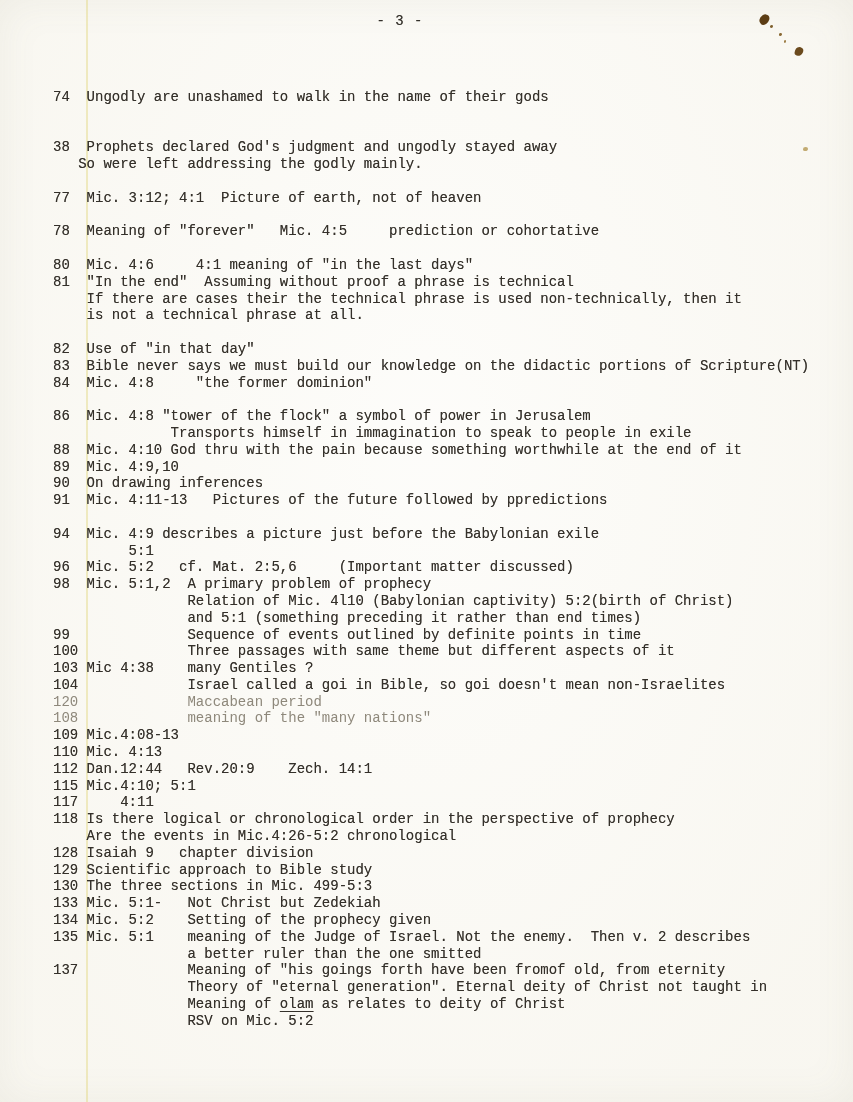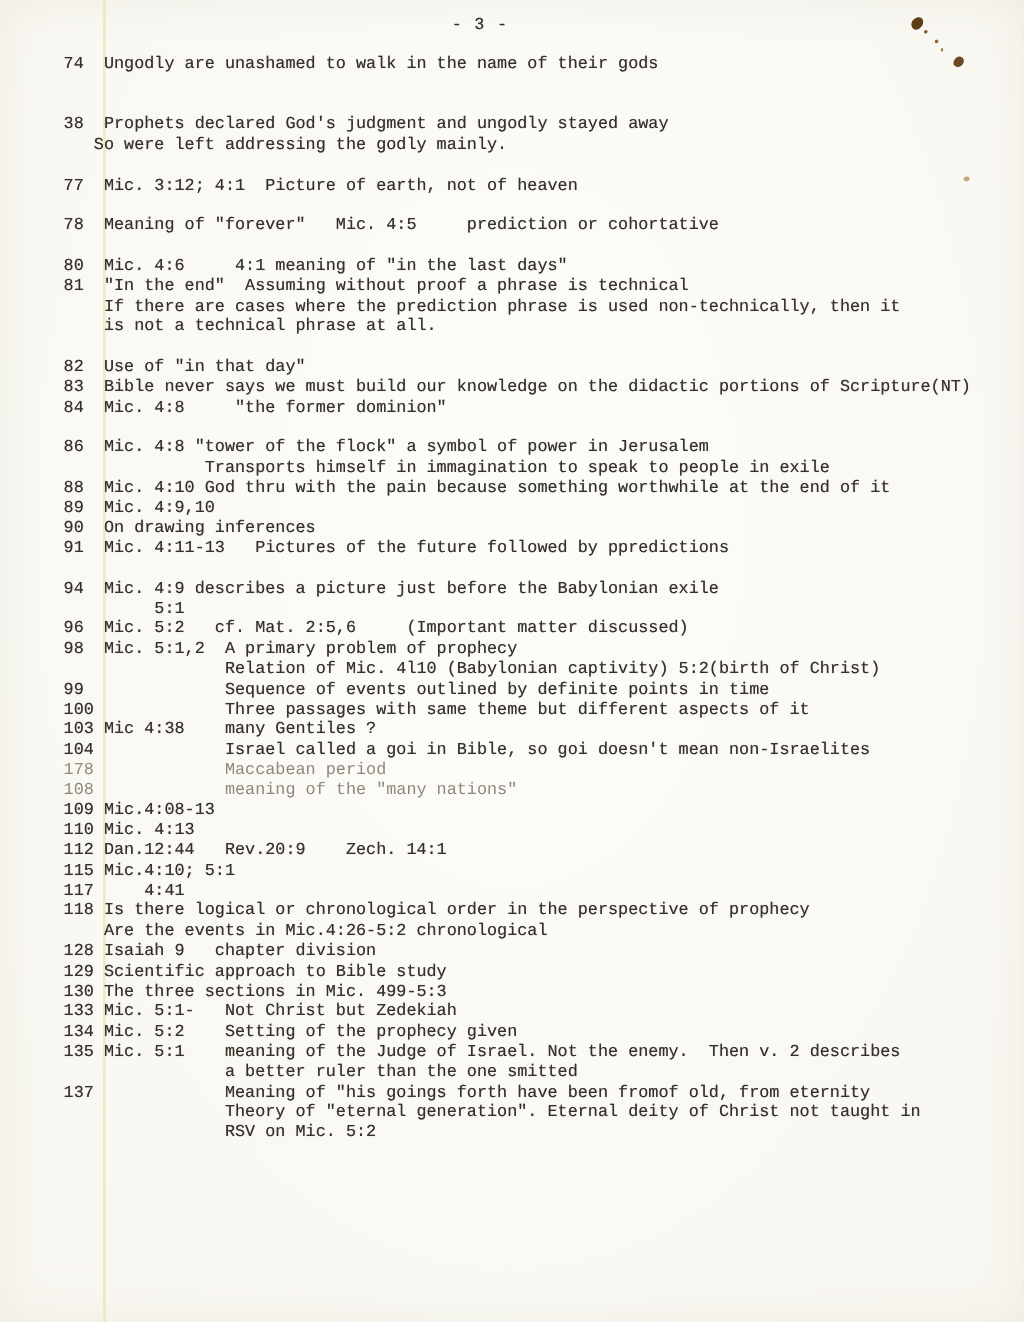--- a/index.html
+++ b/index.html
@@ -57,74 +57,76 @@
     border-radius:55% 45% 60% 40%;
     pointer-events:none;
   }
 </style>
 </head>
 <body>
 
 <div class="page" style="background-color: rgb(251, 250, 245);">
   <div class="margin-line" style="background: rgba(226, 214, 128, 0.5);"></div>
   <div class="page-number">- 3 -</div>
-  <div class="typed" style="color: rgb(52, 48, 42);">
+  <div class="typed" style="color: rgb(52, 48, 42); margin-top: 43px;">
       <div class="line">74  Ungodly are unashamed to walk in the name of their gods</div>
       <div class="line"></div>
       <div class="line"></div>
       <div class="line">38  Prophets declared God's judgment and ungodly stayed away</div>
       <div class="line">   So were left addressing the godly mainly.</div>
       <div class="line"></div>
       <div class="line">77  Mic. 3:12; 4:1  Picture of earth, not of heaven</div>
       <div class="line"></div>
       <div class="line">78  Meaning of "forever"   Mic. 4:5     prediction or cohortative</div>
       <div class="line"></div>
       <div class="line">80  Mic. 4:6     4:1 meaning of "in the last days"</div>
       <div class="line">81  "In the end"  Assuming without proof a phrase is technical</div>
-      <div class="line">    If there are cases where the prediction phrase is used non-technically, then it</div>
+      <div class="line">    If there are cases their the technical phrase is used non-technically, then it</div>
       <div class="line">    is not a technical phrase at all.</div>
       <div class="line"></div>
       <div class="line">82  Use of "in that day"</div>
       <div class="line">83  Bible never says we must build our knowledge on the didactic portions of Scripture(NT)</div>
       <div class="line">84  Mic. 4:8     "the former dominion"</div>
       <div class="line"></div>
       <div class="line">86  Mic. 4:8 "tower of the flock" a symbol of power in Jerusalem</div>
       <div class="line">              Transports himself in immagination to speak to people in exile</div>
       <div class="line">88  Mic. 4:10 God thru with the pain because something worthwhile at the end of it</div>
       <div class="line">89  Mic. 4:9,10</div>
       <div class="line">90  On drawing inferences</div>
       <div class="line">91  Mic. 4:11-13   Pictures of the future followed by ppredictions</div>
       <div class="line"></div>
       <div class="line">94  Mic. 4:9 describes a picture just before the Babylonian exile</div>
       <div class="line">         5:1</div>
       <div class="line">96  Mic. 5:2   cf. Mat. 2:5,6     (Important matter discussed)</div>
       <div class="line">98  Mic. 5:1,2  A primary problem of prophecy</div>
       <div class="line">                Relation of Mic. 4l10 (Babylonian captivity) 5:2(birth of Christ)</div>
+      <div class="line">                and 5:1 (something preceding it rather than end times)</div>
       <div class="line">99              Sequence of events outlined by definite points in time</div>
       <div class="line">100             Three passages with same theme but different aspects of it</div>
       <div class="line">103 Mic 4:38    many Gentiles ?</div>
       <div class="line">104             Israel called a goi in Bible, so goi doesn't mean non-Israelites</div>
-      <div class="line faded">178             Maccabean period</div>
+      <div class="line faded">120             Maccabean period</div>
       <div class="line faded">108             meaning of the "many nations"</div>
       <div class="line">109 Mic.4:08-13</div>
       <div class="line">110 Mic. 4:13</div>
       <div class="line">112 Dan.12:44   Rev.20:9    Zech. 14:1</div>
       <div class="line">115 Mic.4:10; 5:1</div>
-      <div class="line">117     4:41</div>
+      <div class="line">117     4:11</div>
       <div class="line">118 Is there logical or chronological order in the perspective of prophecy</div>
       <div class="line">    Are the events in Mic.4:26-5:2 chronological</div>
       <div class="line">128 Isaiah 9   chapter division</div>
       <div class="line">129 Scientific approach to Bible study</div>
       <div class="line">130 The three sections in Mic. 499-5:3</div>
       <div class="line">133 Mic. 5:1-   Not Christ but Zedekiah</div>
       <div class="line">134 Mic. 5:2    Setting of the prophecy given</div>
       <div class="line">135 Mic. 5:1    meaning of the Judge of Israel. Not the enemy.  Then v. 2 describes</div>
       <div class="line">                a better ruler than the one smitted</div>
       <div class="line">137             Meaning of "his goings forth have been fromof old, from eternity</div>
       <div class="line">                Theory of "eternal generation". Eternal deity of Christ not taught in</div>
+      <div class="line">                Meaning of <span class="u">olam</span> as relates to deity of Christ</div>
       <div class="line">                RSV on Mic. 5:2</div>
     </div>
   <div>
       <div class="speck" style="left: 759px; top: 15px; width: 11px; height: 9px; background: rgb(92, 61, 20); transform: rotate(-35deg);"></div>
       <div class="speck" style="left: 770px; top: 25px; width: 3px; height: 3px; background: rgb(125, 94, 42); transform: rotate(0deg);"></div>
       <div class="speck" style="left: 779px; top: 33px; width: 3px; height: 3px; background: rgb(138, 106, 53); transform: rotate(10deg);"></div>
       <div class="speck" style="left: 784px; top: 40px; width: 2px; height: 3px; background: rgb(154, 122, 64); transform: rotate(0deg);"></div>
       <div class="speck" style="left: 795px; top: 47px; width: 8px; height: 9px; background: rgb(107, 74, 29); transform: rotate(20deg);"></div>
       <div class="speck" style="left: 803px; top: 147px; width: 5px; height: 4px; background: rgb(194, 171, 114); transform: rotate(0deg);"></div>
     </div>

